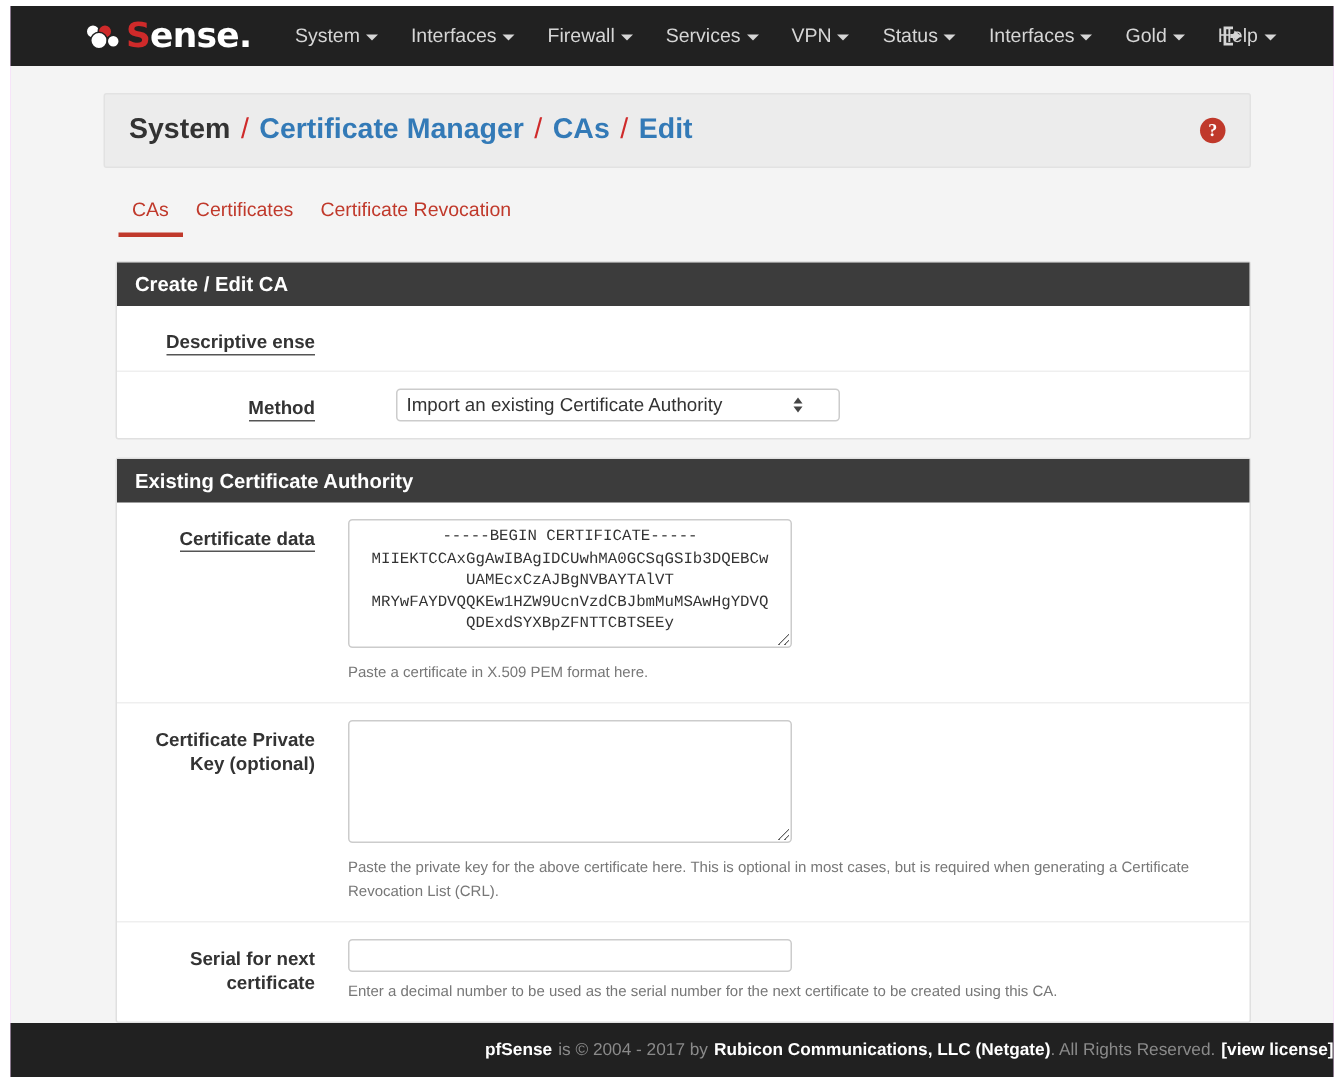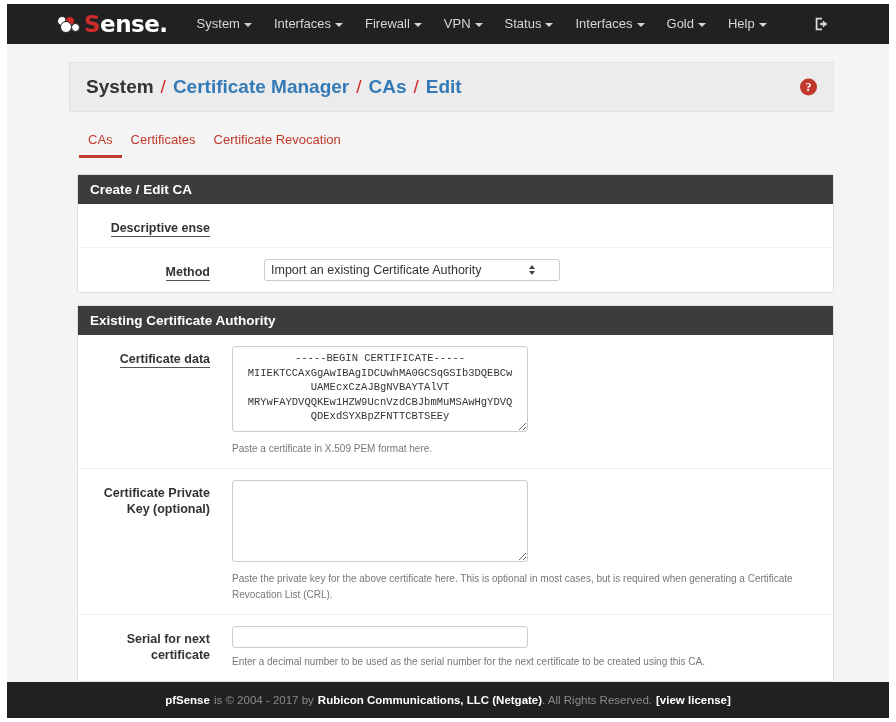--- a/index.html
+++ b/index.html
@@ -272,21 +272,21 @@
     line-height: 16px;
     max-width: 590px;
   }
 
   
   .footer {
     background: #212121;
     height: 36px;
     display: flex;
     align-items: center;
-    justify-content: center;
+    justify-content: flex-end;
     flex: none;
     font-size: 11.5px;
     color: #8a8a8a;
   }
   .footer b { color: #ffffff; }
   .footer .seg { margin-right: 4px; }
 </style>
 </head>
 <body>
 
@@ -300,20 +300,21 @@
           <span class="c c3"></span>
           <span class="c c4"></span>
       </span>
       <span class="brand-text"><span class="red">S</span><span>ense</span><span class="brand-dot">.</span></span>
     </a>
 
     <div class="nav-items">
       <a class="nav-item"><span>System</span><i class="caret"></i></a>
       <a class="nav-item"><span>Interfaces</span><i class="caret"></i></a>
       <a class="nav-item"><span>Firewall</span><i class="caret"></i></a>
+      <a class="nav-item"><span>Services</span><i class="caret"></i></a>
       <a class="nav-item"><span>VPN</span><i class="caret"></i></a>
       <a class="nav-item"><span>Status</span><i class="caret"></i></a>
       <a class="nav-item"><span>Interfaces</span><i class="caret"></i></a>
       <a class="nav-item"><span>Gold</span><i class="caret"></i></a>
       <a class="nav-item"><span>Help</span><i class="caret"></i></a>
     </div>
 
     <div class="navbar-right">
       <svg class="logout-icon" viewBox="0 0 20 20">
         <path d="M3 3 h7 v2 H5 v10 h5 v2 H3 z" fill="#d6d6d6"></path>

